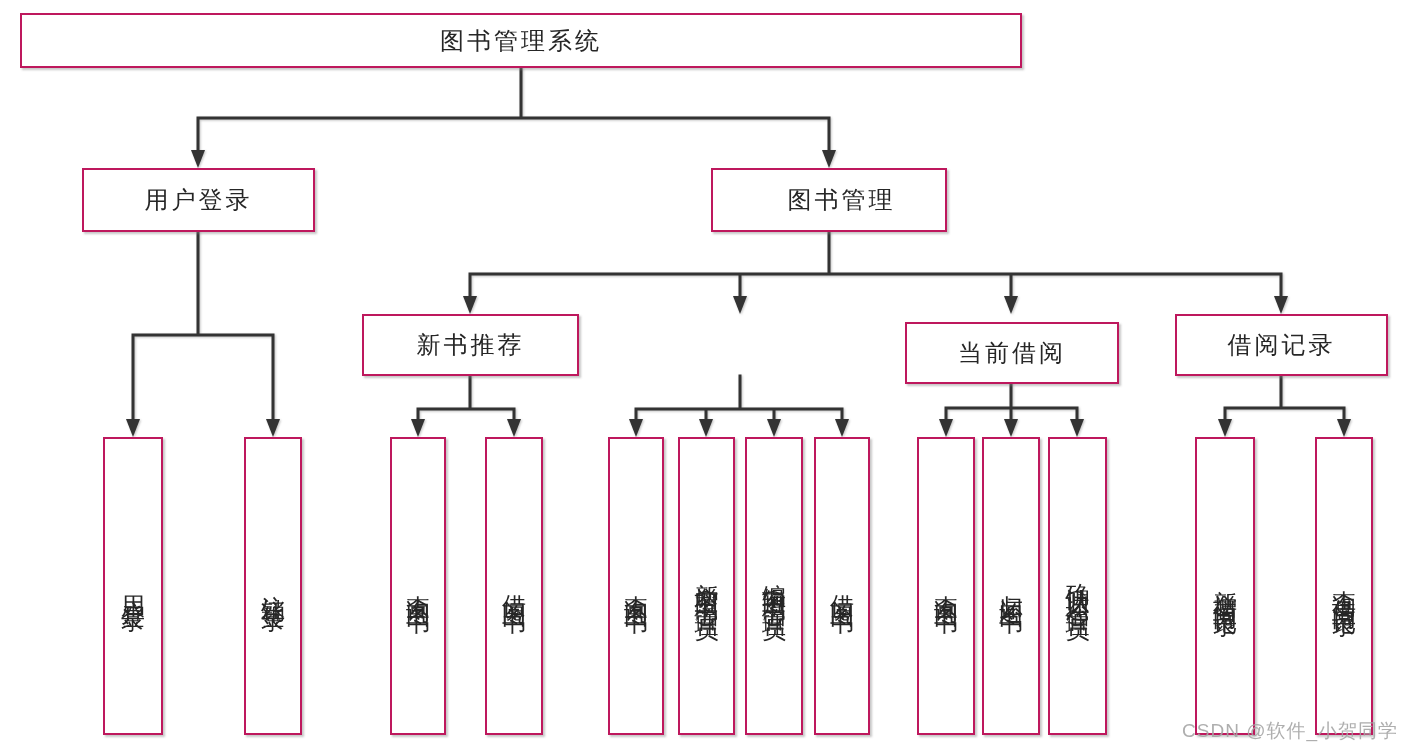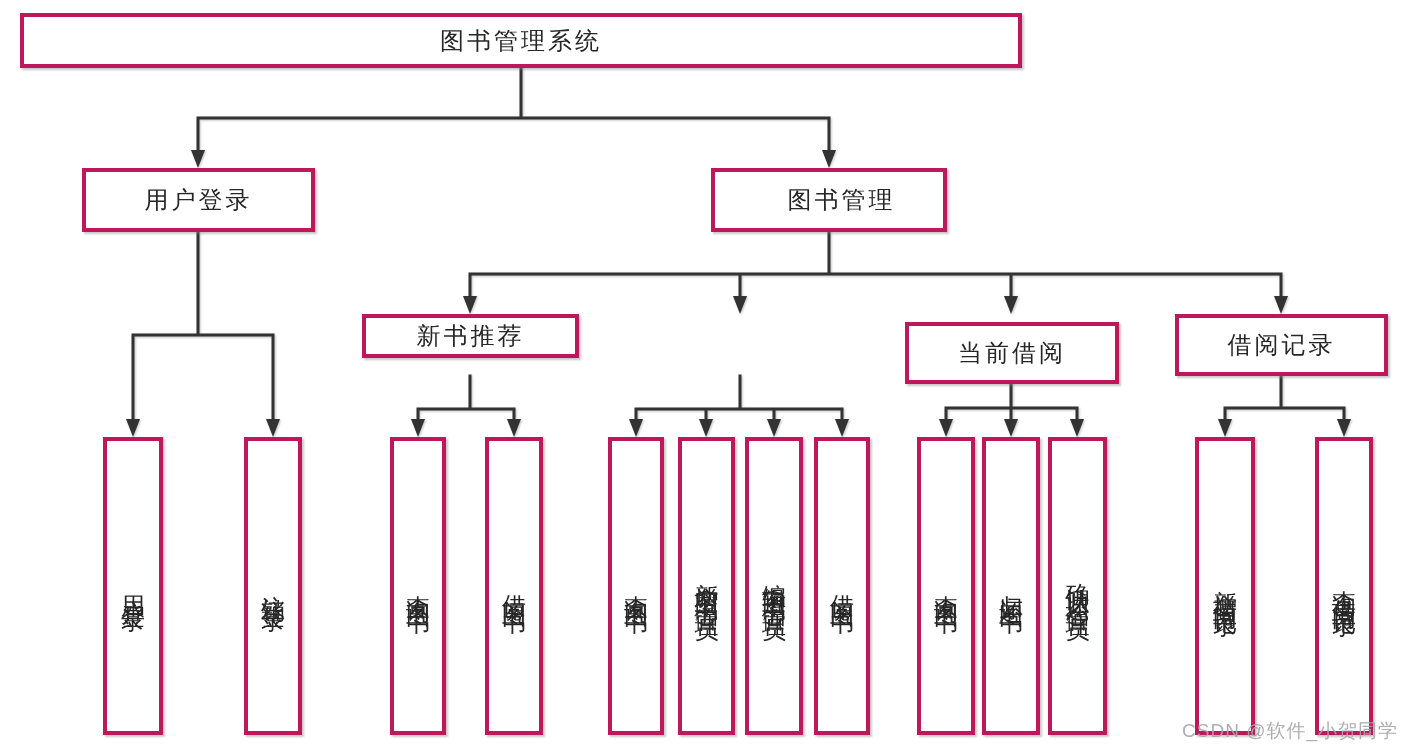--- a/index.html
+++ b/index.html
@@ -16,21 +16,21 @@
   }
   #connectors {
     position: absolute;
     left: 0; top: 0;
     z-index: 1;
     filter: drop-shadow(1.5px 1.5px 1px rgba(120,120,120,0.45));
   }
   .box {
     position: absolute;
     box-sizing: border-box;
-    border: 4px solid #be185d;
+    border: 2px solid #be185d;
     background: #ffffff;
     display: flex;
     align-items: center;
     justify-content: center;
     color: #262626;
     z-index: 2;
     box-shadow: 2px 2px 2px rgba(130,130,130,0.45);
   }
   .h-label {
     font-size: 24px;
@@ -97,21 +97,21 @@
     <span class="h-label">图书管理系统</span>
   </div>
 
   <div class="box" style="left:82px; top:168px; width:233px; height:64px;">
     <span class="h-label">用户登录</span>
   </div>
   <div class="box" style="left:711px; top:168px; width:236px; height:64px;padding-left:25px;">
     <span class="h-label">图书管理</span>
   </div>
 
-  <div class="box" style="left:362px; top:314px; width:217px; height:44px;">
+  <div class="box" style="left:362px; top:314px; width:217px; height:62px;">
     <span class="h-label">新书推荐</span>
   </div>
   <div class="box" style="left:905px; top:322px; width:214px; height:62px;">
     <span class="h-label">当前借阅</span>
   </div>
   <div class="box" style="left:1175px; top:314px; width:213px; height:62px;">
     <span class="h-label">借阅记录</span>
   </div>
 
   <div class="box" style="left:103px; top:437px; width:60px; height:298px;">

